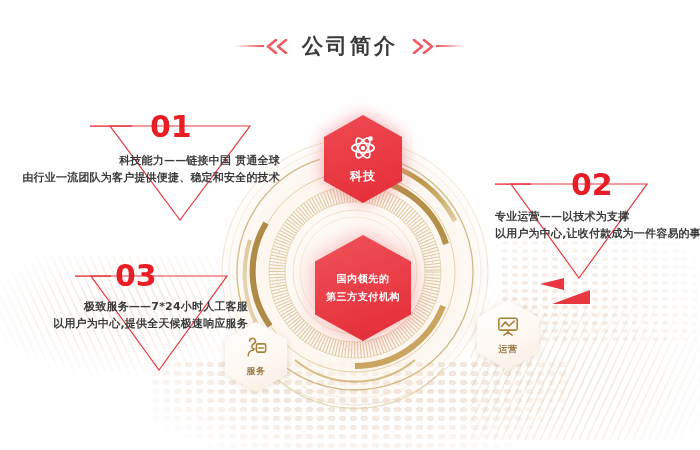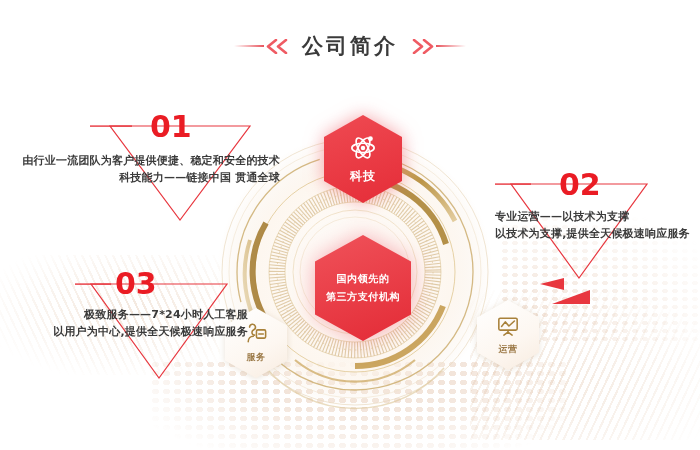--- a/index.html
+++ b/index.html
@@ -83,45 +83,45 @@
   #hex-center{
     left:315px; top:235px; width:96px; height:106px;
     filter:drop-shadow(0 0 11px rgba(236,90,98,.50));
   }
   #hex-center .shape{ background:linear-gradient(160deg,#f0525a 0%,#e32b36 100%); }
   #hex-center .hex-line{ color:#fff; font-size:10px; font-weight:bold; letter-spacing:.6px; line-height:18px; white-space:nowrap; }
 
   .hex-soft{ width:62px; height:70px; }
   .hex-soft .shape{ background:linear-gradient(150deg,#ffffff 0%,#fdf7f1 60%,#f8ece0 100%); box-shadow:none; }
   .hex-soft .hex-label{ color:#9c7a48; font-size:9px; font-weight:bold; letter-spacing:.5px; margin-top:2px; }
-  #hex-service{ left:225px; top:308px; }
+  #hex-service{ left:225px; top:322px; }
   #hex-ops{ left:433px; top:300px;margin-left:44px; }
   .hex-soft-wrap{ position:absolute; filter:drop-shadow(0 1px 3px rgba(180,150,110,.28)); }
 
   
   .callout{ position:absolute; }
   .callout .tri{ position:absolute; left:0; top:0; }
   .callout .num{
     position:absolute; font-size:30px; font-weight:bold; color:#ea1c24;
     line-height:1; letter-spacing:0px; font-family:"DejaVu Sans","Liberation Sans",sans-serif;
   }
   .callout .lines{ position:absolute; text-align:right; white-space:nowrap; }
   .callout .lines div{
     font-size:11px; font-weight:bold; color:#3b3b3b; line-height:17px; letter-spacing:.2px;
   }
 
   #callout-01{ left:90px; top:108px; width:180px; height:120px; }
   #callout-01 .num{ left:60px; top:4px; }
   #callout-01 .lines{ left:-70px; top:44px; width:260px; }
 
   #callout-02{ left:495px; top:168px; width:170px; height:115px; }
-  #callout-02 .num{ left:64px; top:2px;text-align:center; }
+  #callout-02 .num{ left:76px; top:2px;text-align:center; }
   #callout-02 .lines{ left:0px; top:40px; width:190px; text-align:left; }
 
-  #callout-03{ left:75px; top:268px; width:170px; height:115px; }
+  #callout-03{ left:75px; top:260px; width:170px; height:115px; }
   #callout-03 .num{ left:40px; top:1px; }
   #callout-03 .lines{ left:-37px; top:38px; width:210px; text-align:right; }
 
   #accent-triangles{ position:absolute; left:534px; top:262px; width:70px; height:46px; }
 </style>
 </head>
 <body>
 
 <div id="stage">
 
@@ -424,34 +424,34 @@
     </div>
   </div>
 
   <div class="callout" id="callout-01">
     <svg class="tri" width="180" height="120" viewBox="0 0 180 120">
       <path d="M20,18 L160,18 L90,112 Z" fill="none" stroke="#e8373f" stroke-width="1.2"></path>
       <rect x="0" y="17.4" width="42" height="1.4" fill="#e8373f"></rect>
     </svg>
     <span class="num">01</span>
     <div class="lines">
+      <div>科技能力——链接中国  贯通全球</div>
       <div>由行业一流团队为客户提供便捷、稳定和安全的技术</div>
-      <div>科技能力——链接中国  贯通全球</div>
     </div>
   </div>
 
   <div class="callout" id="callout-02">
     <svg class="tri" width="170" height="115" viewBox="0 0 170 115">
       <path d="M16,16 L152,16 L84,110 Z" fill="none" stroke="#e8373f" stroke-width="1.2"></path>
       <rect x="0" y="15.4" width="36" height="1.4" fill="#e8373f"></rect>
     </svg>
     <span class="num">02</span>
     <div class="lines">
       <div>专业运营——以技术为支撑</div>
-      <div>以技术为支撑,提供全天候极速响应服务</div>
+      <div>以用户为中心,让收付款成为一件容易的事</div>
     </div>
   </div>
 
   <div class="callout" id="callout-03">
     <svg class="tri" width="170" height="115" viewBox="0 0 170 115">
       <path d="M16,16 L152,16 L84,110 Z" fill="none" stroke="#e8373f" stroke-width="1.2"></path>
       <rect x="0" y="15.4" width="36" height="1.4" fill="#e8373f"></rect>
     </svg>
     <span class="num">03</span>
     <div class="lines">

